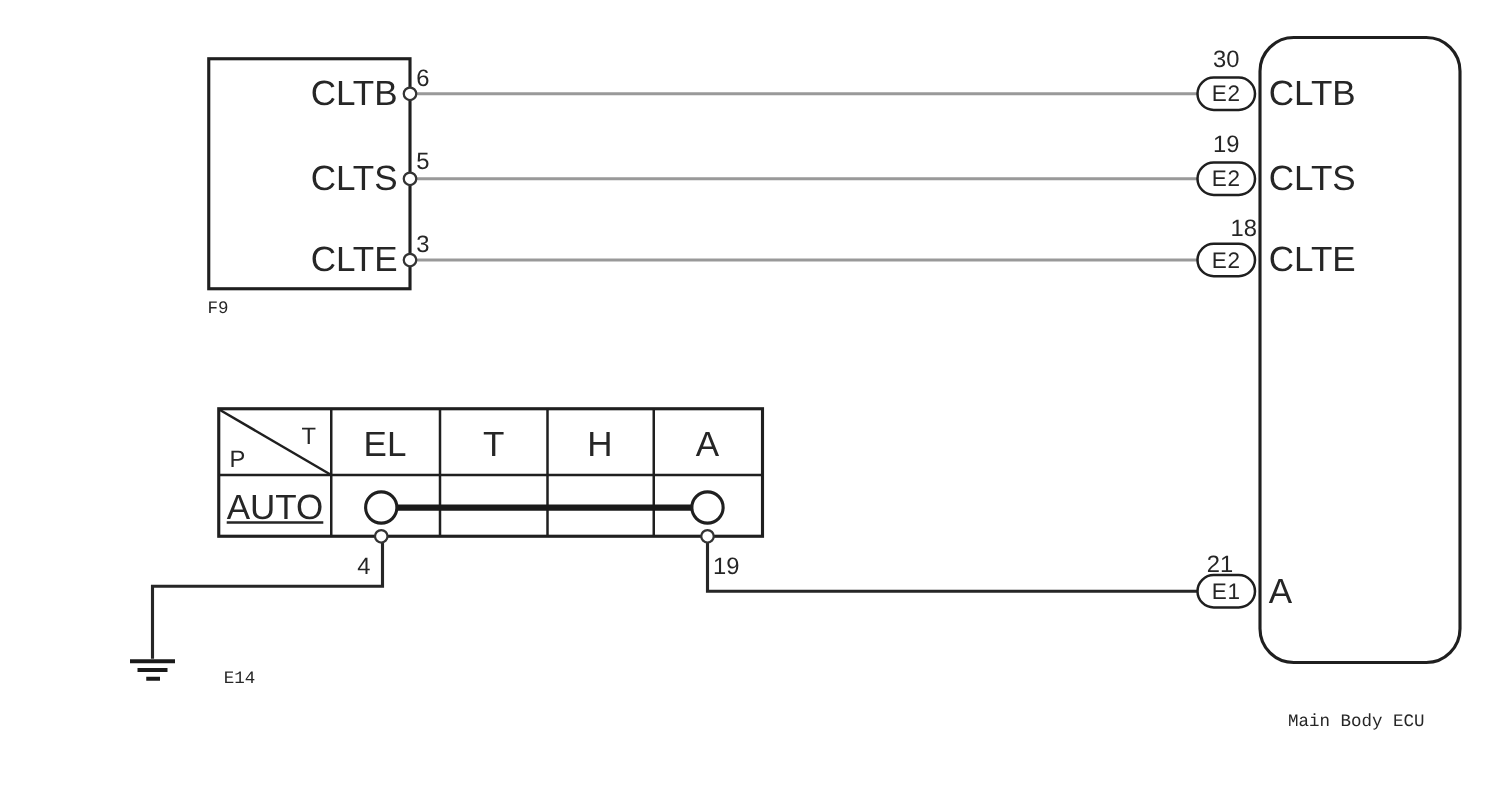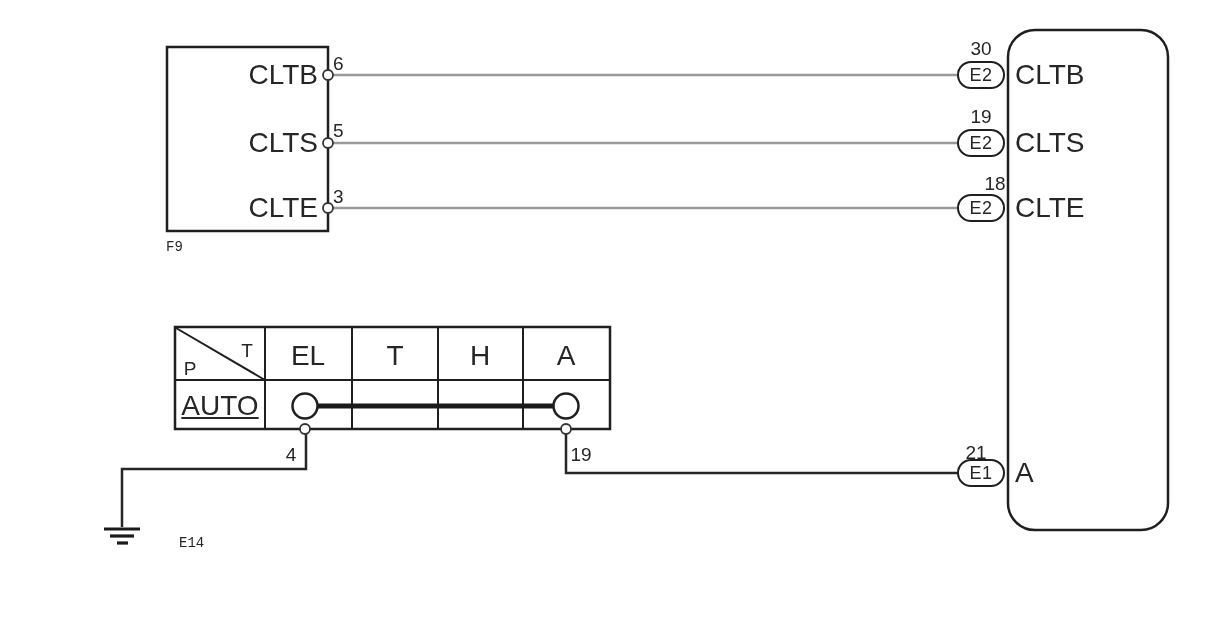--- a/index.html
+++ b/index.html
@@ -100,14 +100,15 @@
   <span class="t c ovalt" style="left:981px;top:75px;">E2</span>
   <span class="t c ovalt" style="left:981px;top:143px;">E2</span>
   <span class="t c ovalt" style="left:981px;top:208px;">E2</span>
   <span class="t c ovalt" style="left:981px;top:473px;">E1</span>
 
   <span class="t l" style="left:1015px;top:75px;">CLTB</span>
   <span class="t l" style="left:1015px;top:143px;">CLTS</span>
   <span class="t l" style="left:1015px;top:208px;">CLTE</span>
   <span class="t l" style="left:1015px;top:473px;">A</span>
 
+  <span class="t c big" style="left:1085px;top:578px;">Main Body ECU</span>
 
 </div>
 
 </body></html>

